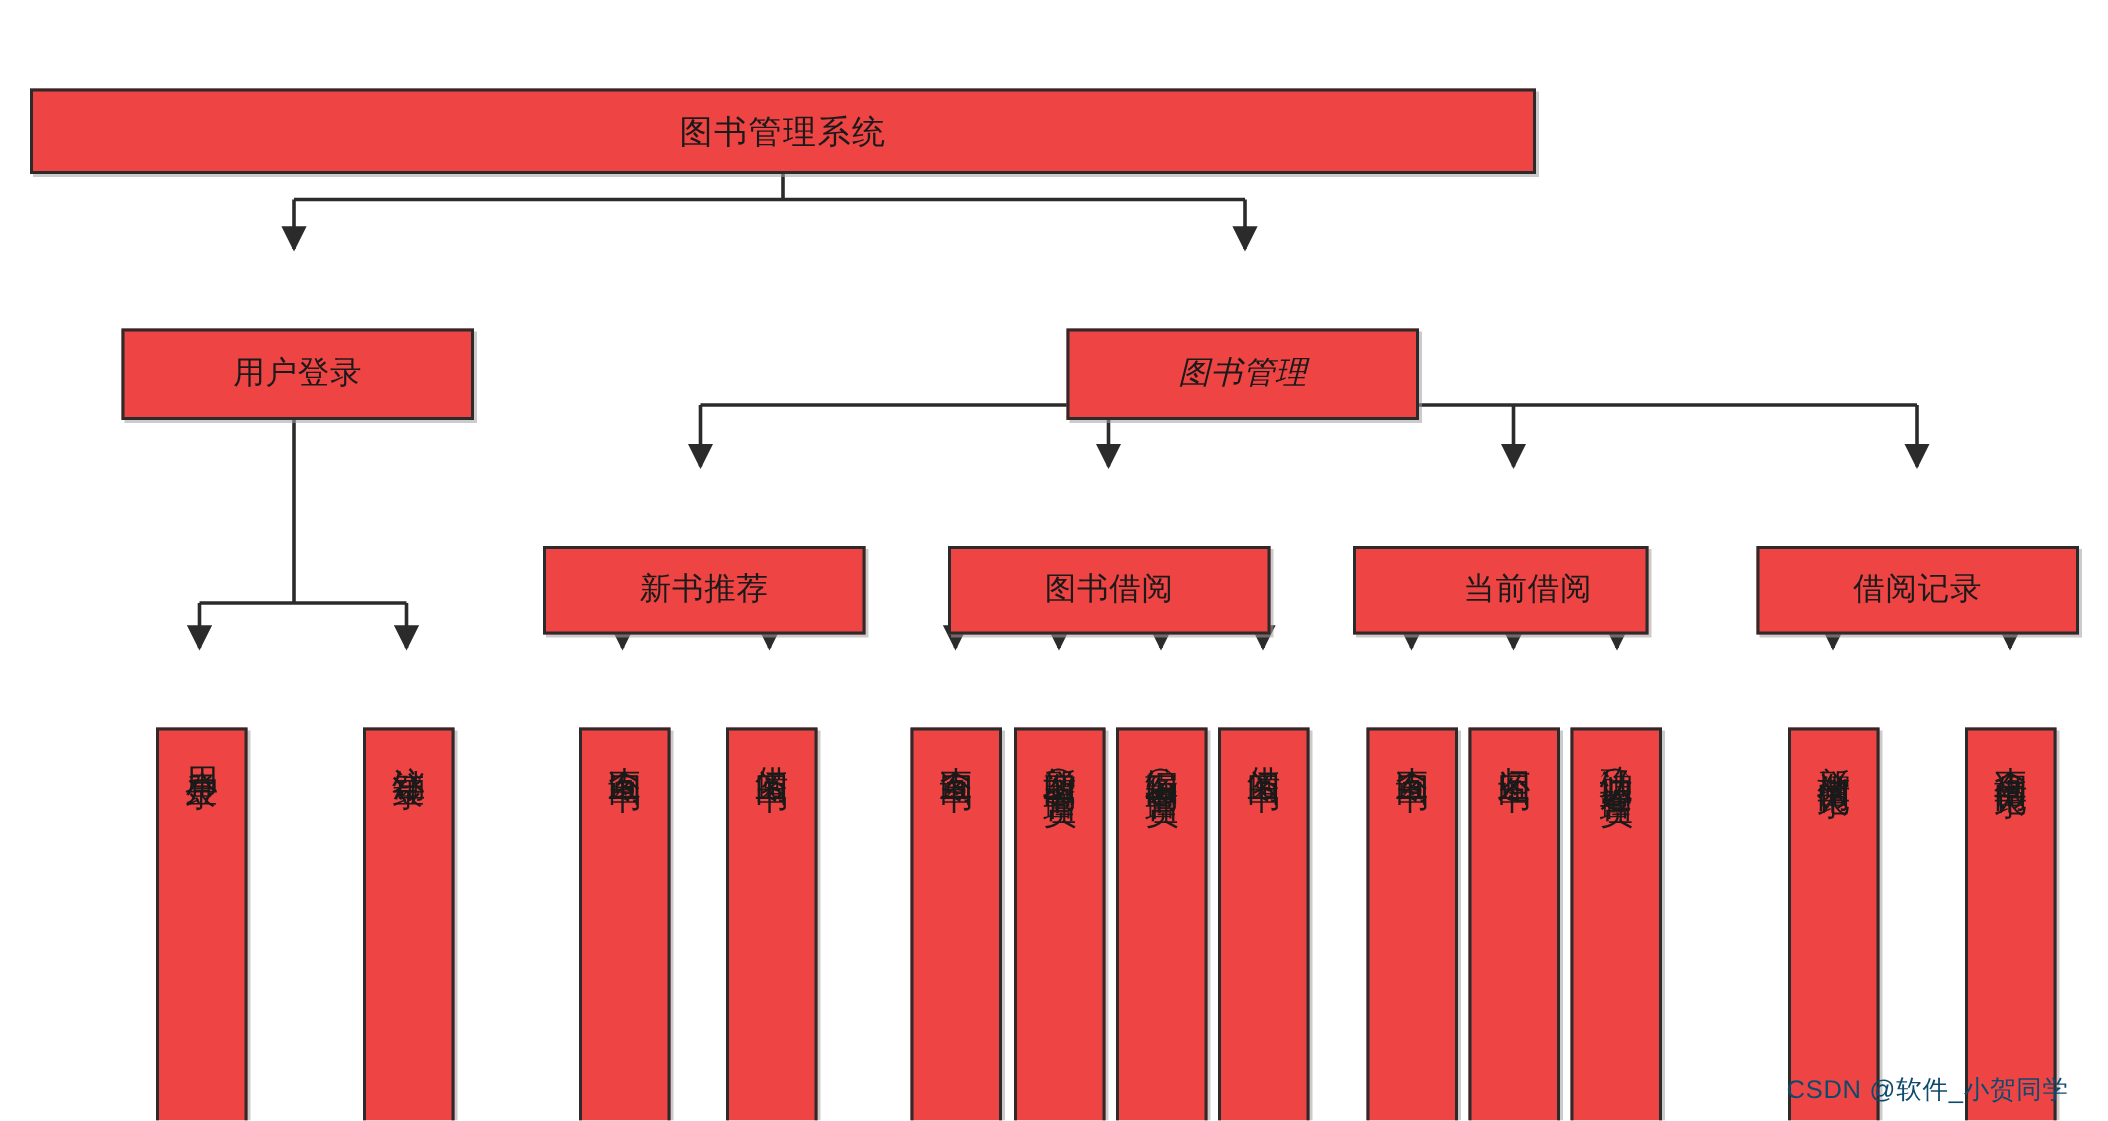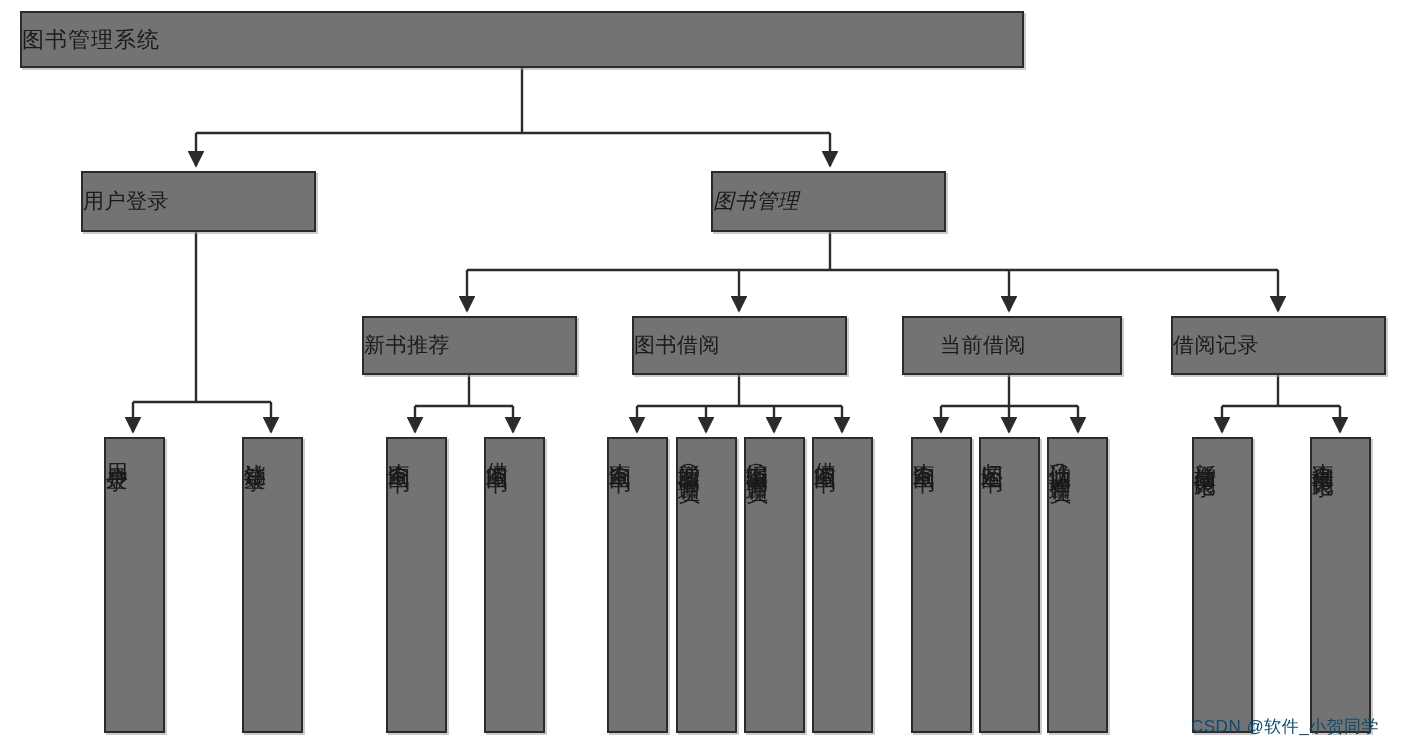--- a/index.html
+++ b/index.html
@@ -21,27 +21,28 @@
     position: absolute;
     left: 0;
     top: 0;
     width: 1405px;
     height: 747px;
     pointer-events: none;
   }
   .node {
     position: absolute;
     box-sizing: border-box;
-    background: #737373;
+    background: #ef4444;
     border: 2px solid #2b2b2b;
     box-shadow: 2px 2px 0 0 rgba(160,160,160,0.55);
     display: flex;
     align-items: center;
-    justify-content: flex-start;
+    justify-content: center;
     color: #1a1a1a;
+    margin-top: 48px;
   }
   .node .lbl {
     display: block;
     text-align: center;
     line-height: 1.18;
     white-space: nowrap;
   }
   
   .node.h .lbl {
     font-size: 21px;
@@ -138,21 +139,21 @@
   <div class="node h" style="left:711px; top:171px; width:235px; height:61px;font-style:italic;">
     <span class="lbl">图书管理</span>
   </div>
 
   <div class="node h" style="left:632px; top:316px; width:215px; height:59px;">
     <span class="lbl">图书借阅</span>
   </div>
   <div class="node h" style="left:362px; top:316px; width:215px; height:59px;">
     <span class="lbl">新书推荐</span>
   </div>
-  <div class="node h" style="left:902px; top:316px; width:220px; height:59px;padding-left:36px;">
+  <div class="node h" style="left:902px; top:316px; width:197px; height:59px;padding-left:36px;">
     <span class="lbl">当前借阅</span>
   </div>
   <div class="node h" style="left:1171px; top:316px; width:215px; height:59px;">
     <span class="lbl">借阅记录</span>
   </div>
 
   <div class="node v" style="left:104px; top:437px; width:61px; height:296px;">
     <span class="lbl">用户登录</span>
   </div>
   <div class="node v" style="left:242px; top:437px; width:61px; height:296px;">

